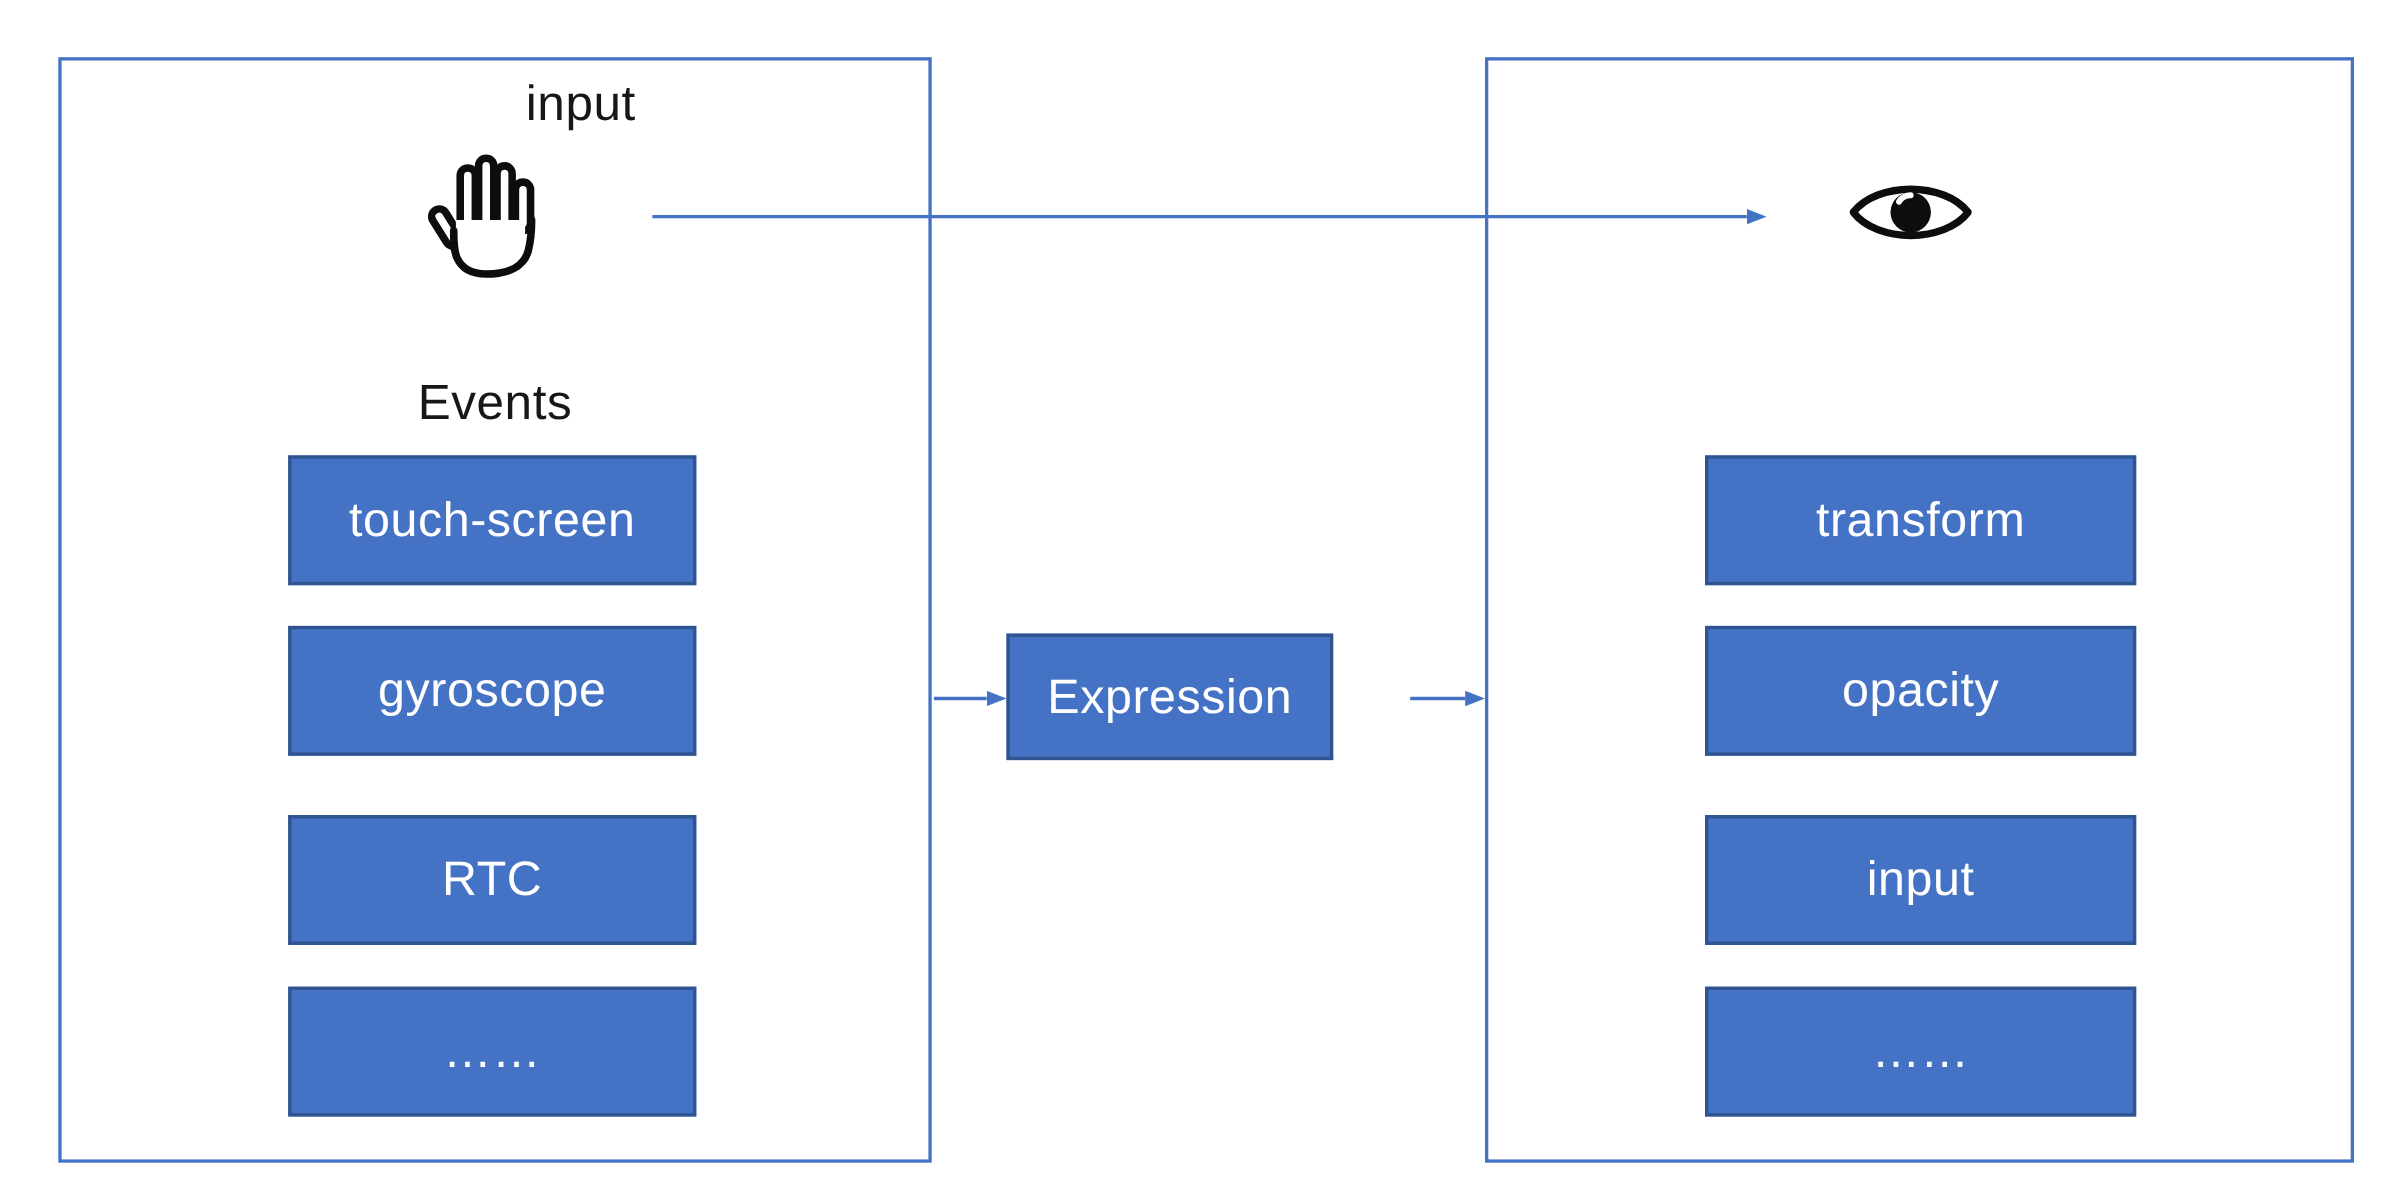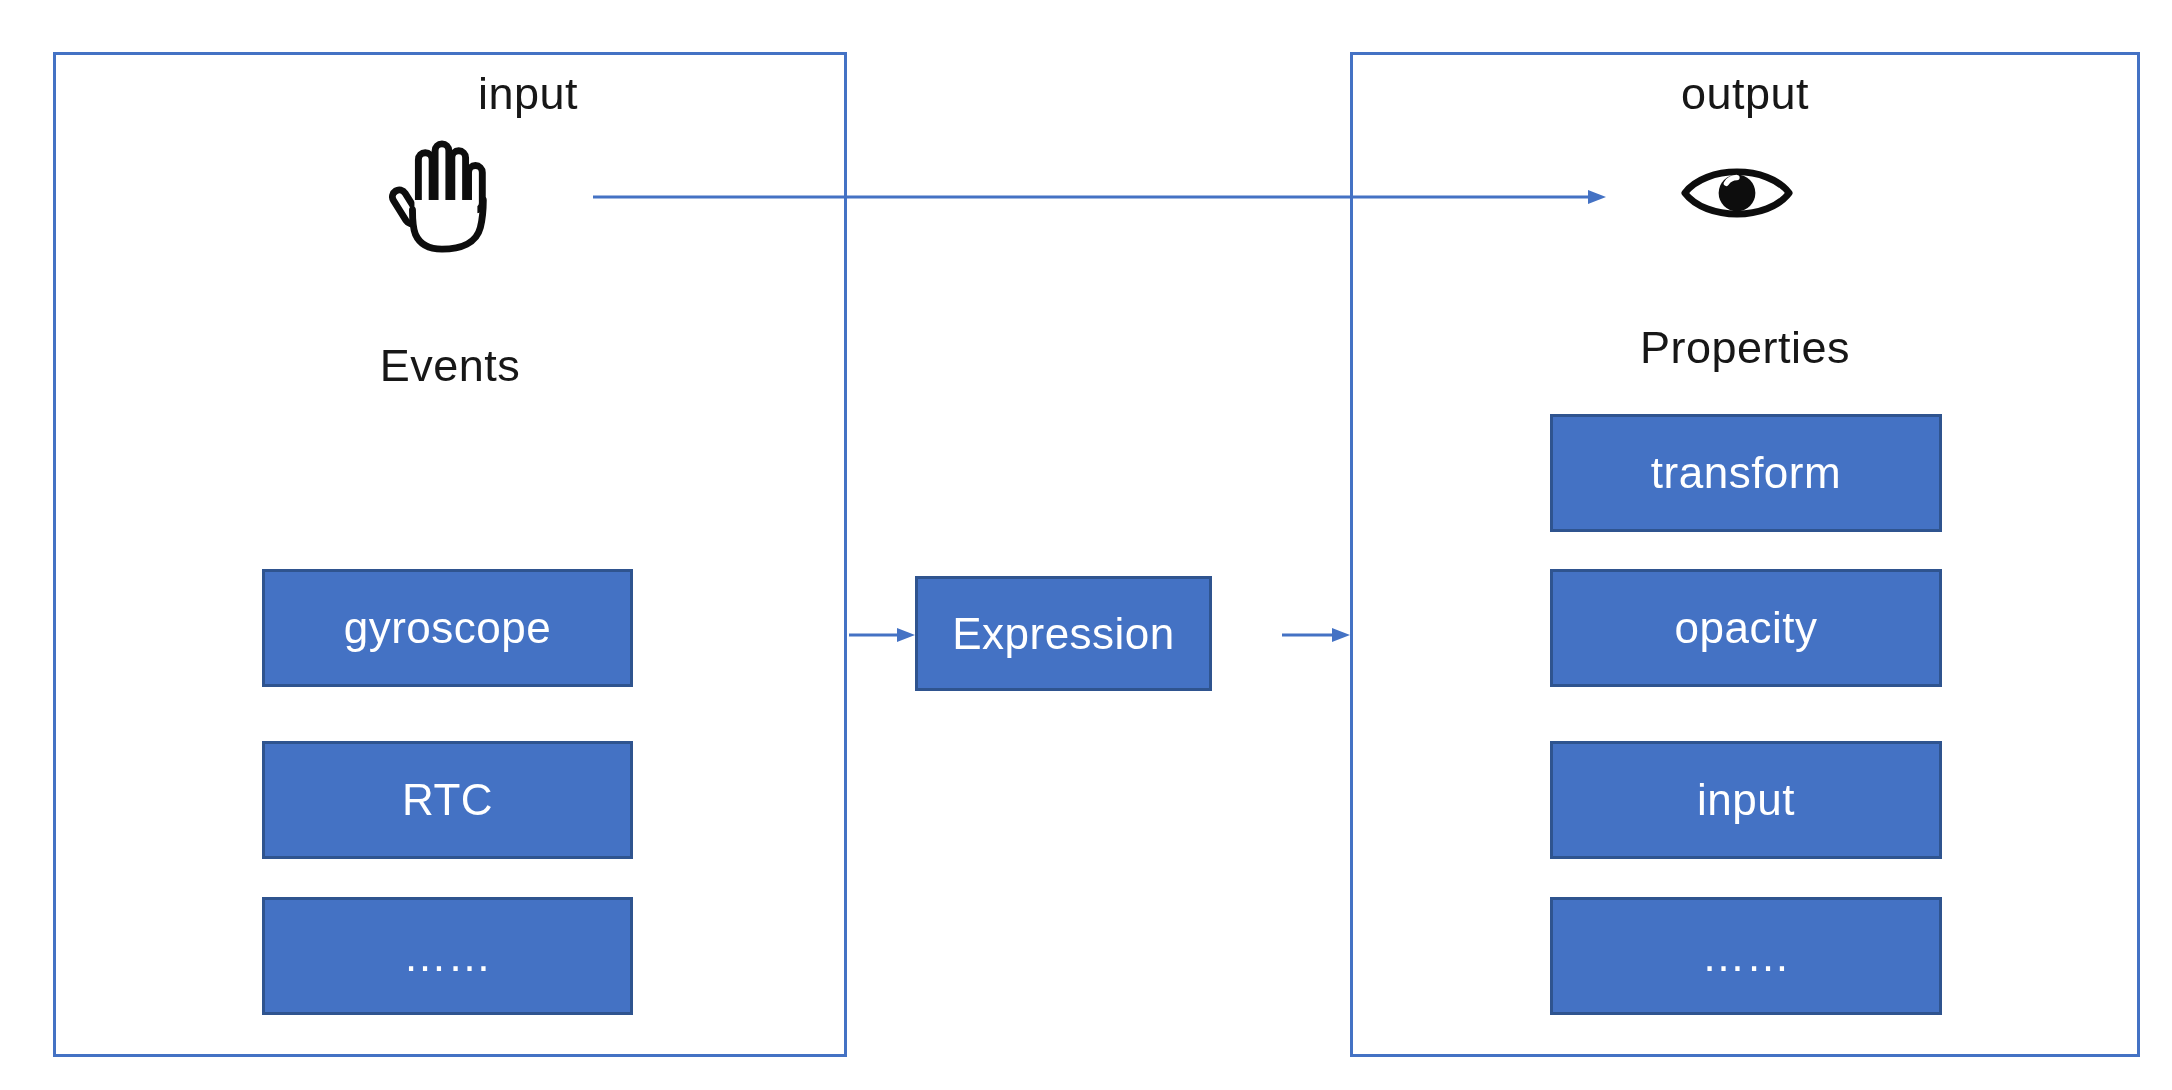--- a/index.html
+++ b/index.html
@@ -70,38 +70,37 @@
         <rect x="9" y="50" width="14" height="38" rx="7" transform="rotate(-32 16 69)"></rect>
       </g>
       <rect x="25" y="62" width="64" height="44" fill="#ffffff"></rect>
       <path d="M 23 72 C 23 82 23 90 26 97 C 30 106 39 112 53 112
                C 72 112 88 106 92 90 C 94 82 95 74 95 62" fill="none" stroke="#0d0d0d" stroke-width="7" stroke-linecap="round"></path>
     </svg>
   </div>
 
   <div class="big-label label-events">Events</div>
 
+  <div class="item-box col-left row-0">touch-screen</div>
   <div class="item-box col-left row-1">gyroscope</div>
   <div class="item-box col-left row-2">RTC</div>
   <div class="item-box col-left row-3">……</div>
 
   <div class="expression-box">Expression</div>
 
   <div class="panel right"></div>
-  <div class="big-label title-output">output</div>
 
   <div class="icon-wrap eye-wrap">
     <svg viewBox="0 0 120 78" aria-hidden="true">
       <path class="eye-outline" d="M 6 39 C 28 10 92 10 114 39 C 92 68 28 68 6 39 Z"></path>
       <circle cx="60" cy="39" r="19" fill="#0d0d0d"></circle>
       <path d="M 49 29 A 13 13 0 0 1 60 23" fill="none" stroke="#ffffff" stroke-width="5.5" stroke-linecap="round"></path>
     </svg>
   </div>
 
-  <div class="big-label label-properties">Properties</div>
 
   <div class="item-box col-right row-0">transform</div>
   <div class="item-box col-right row-1">opacity</div>
   <div class="item-box col-right row-2">input</div>
   <div class="item-box col-right row-3">……</div>
 
   <svg class="arrows">
     <defs>
       <marker id="ah" markerUnits="userSpaceOnUse" markerWidth="20" markerHeight="16" refX="0" refY="7" orient="auto">
         <path class="head" d="M0,0 L18,7 L0,14 Z"></path>

